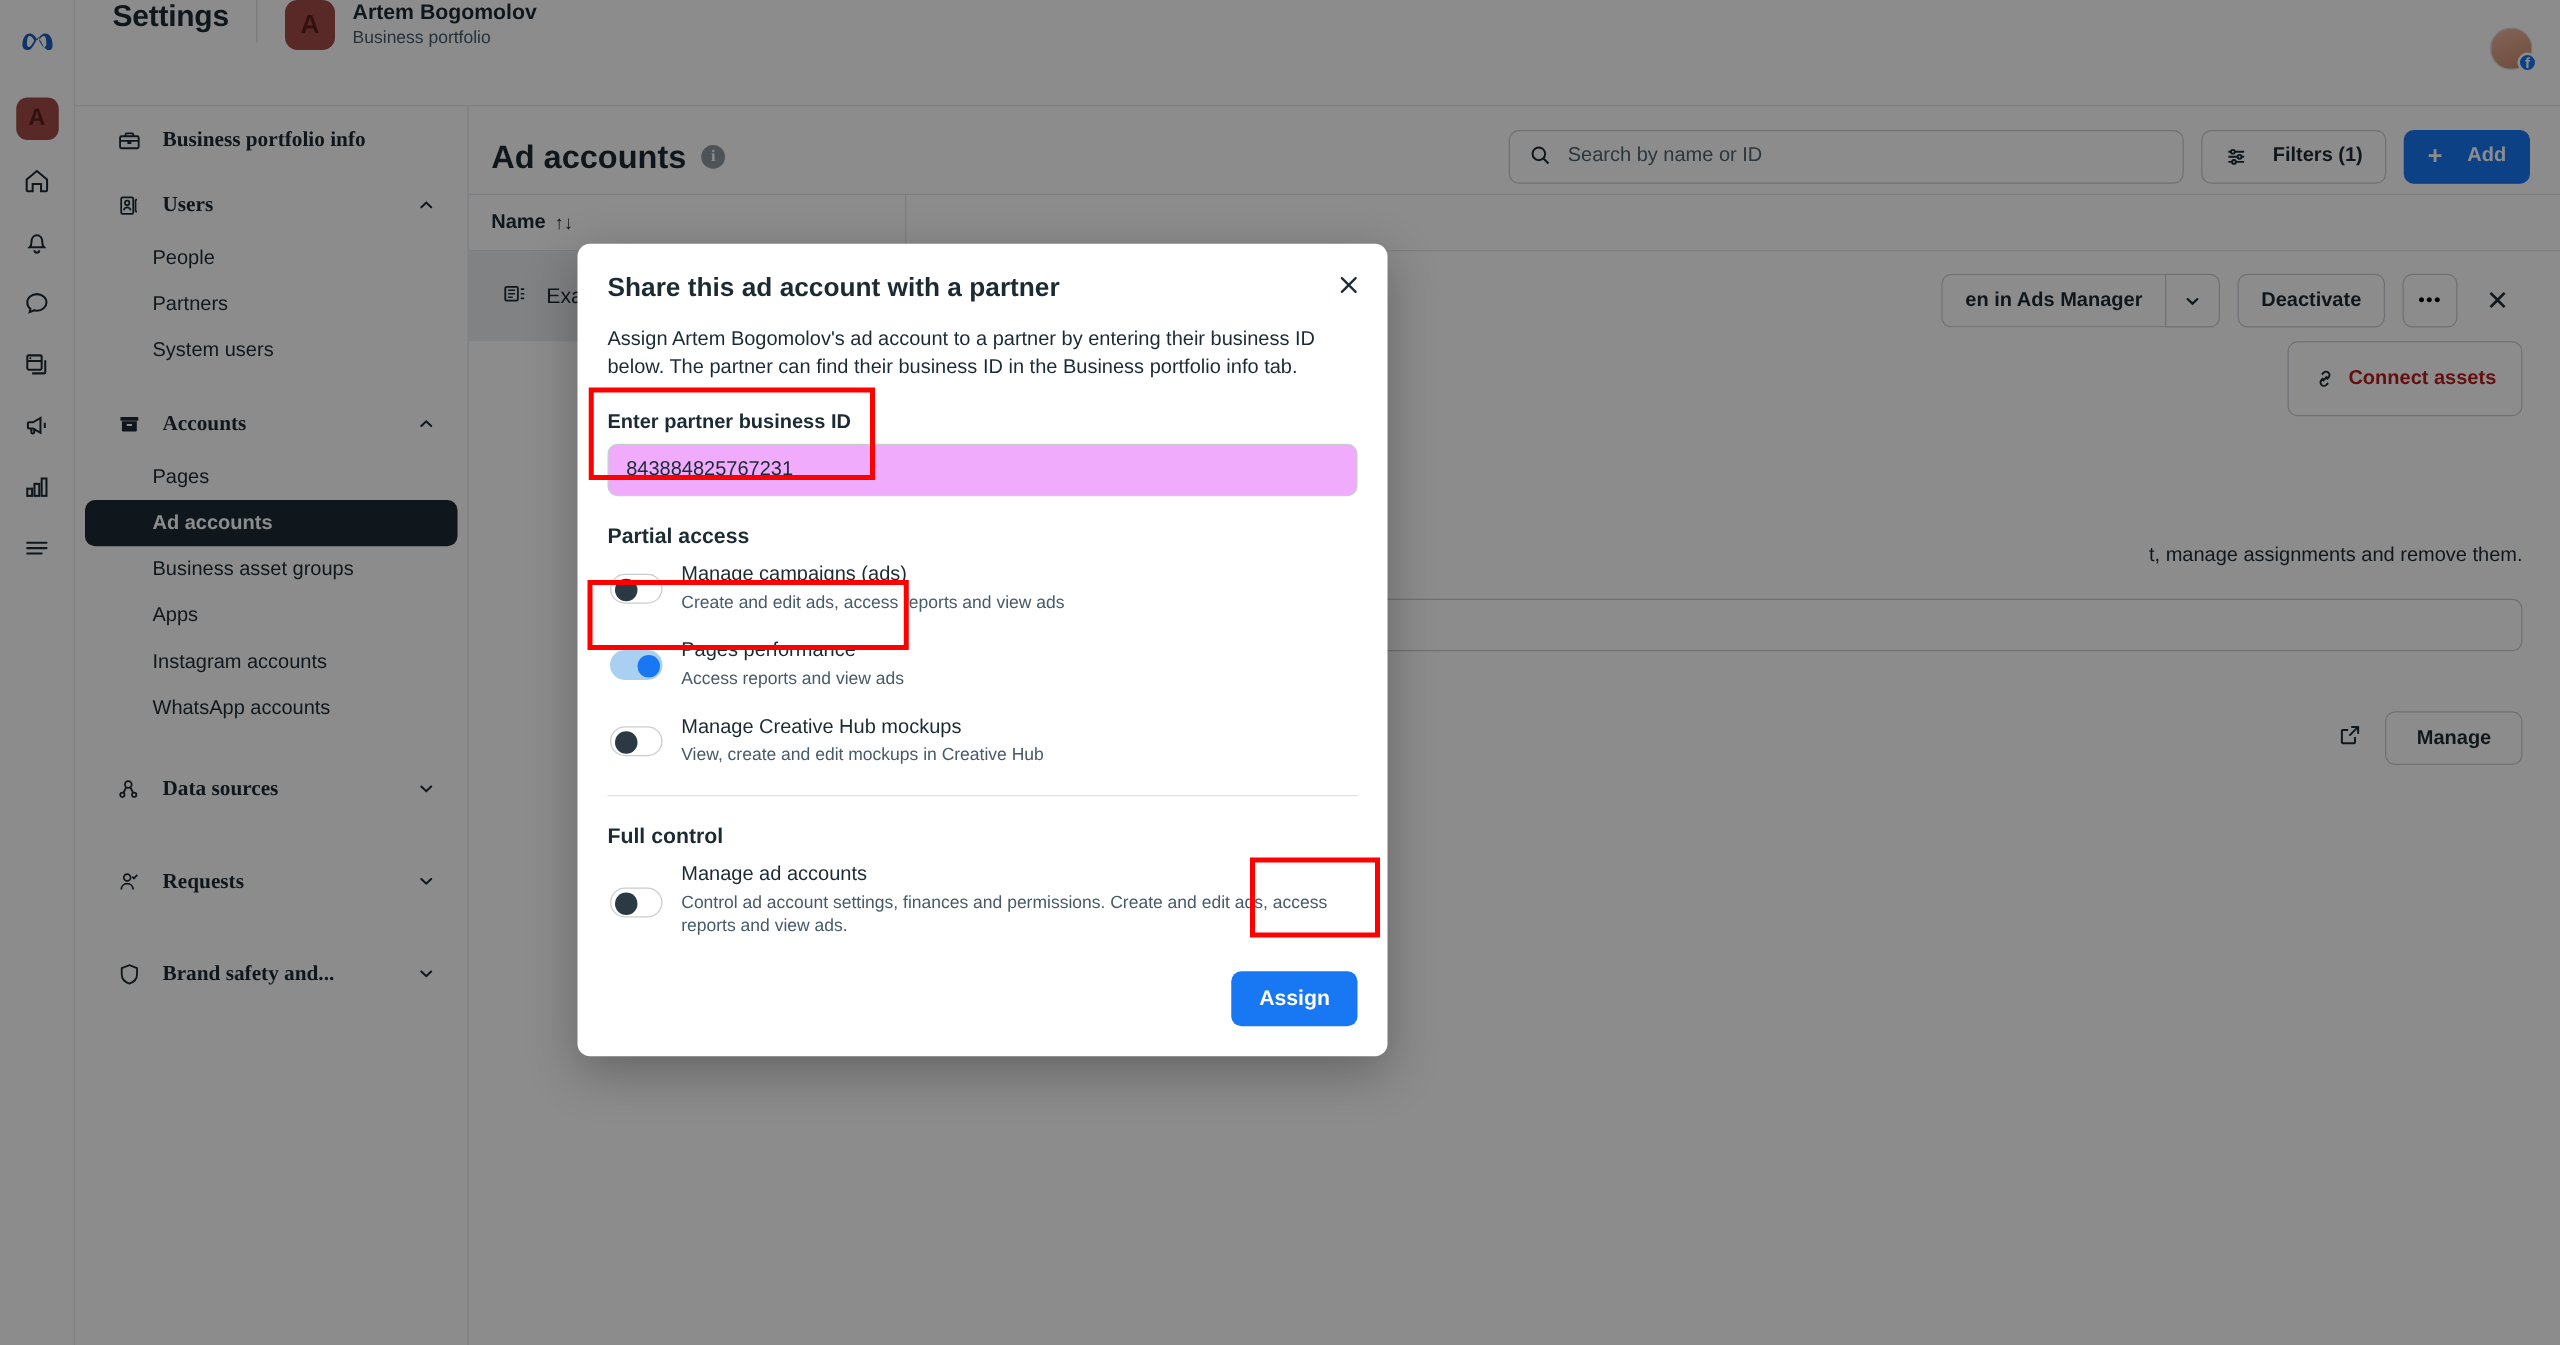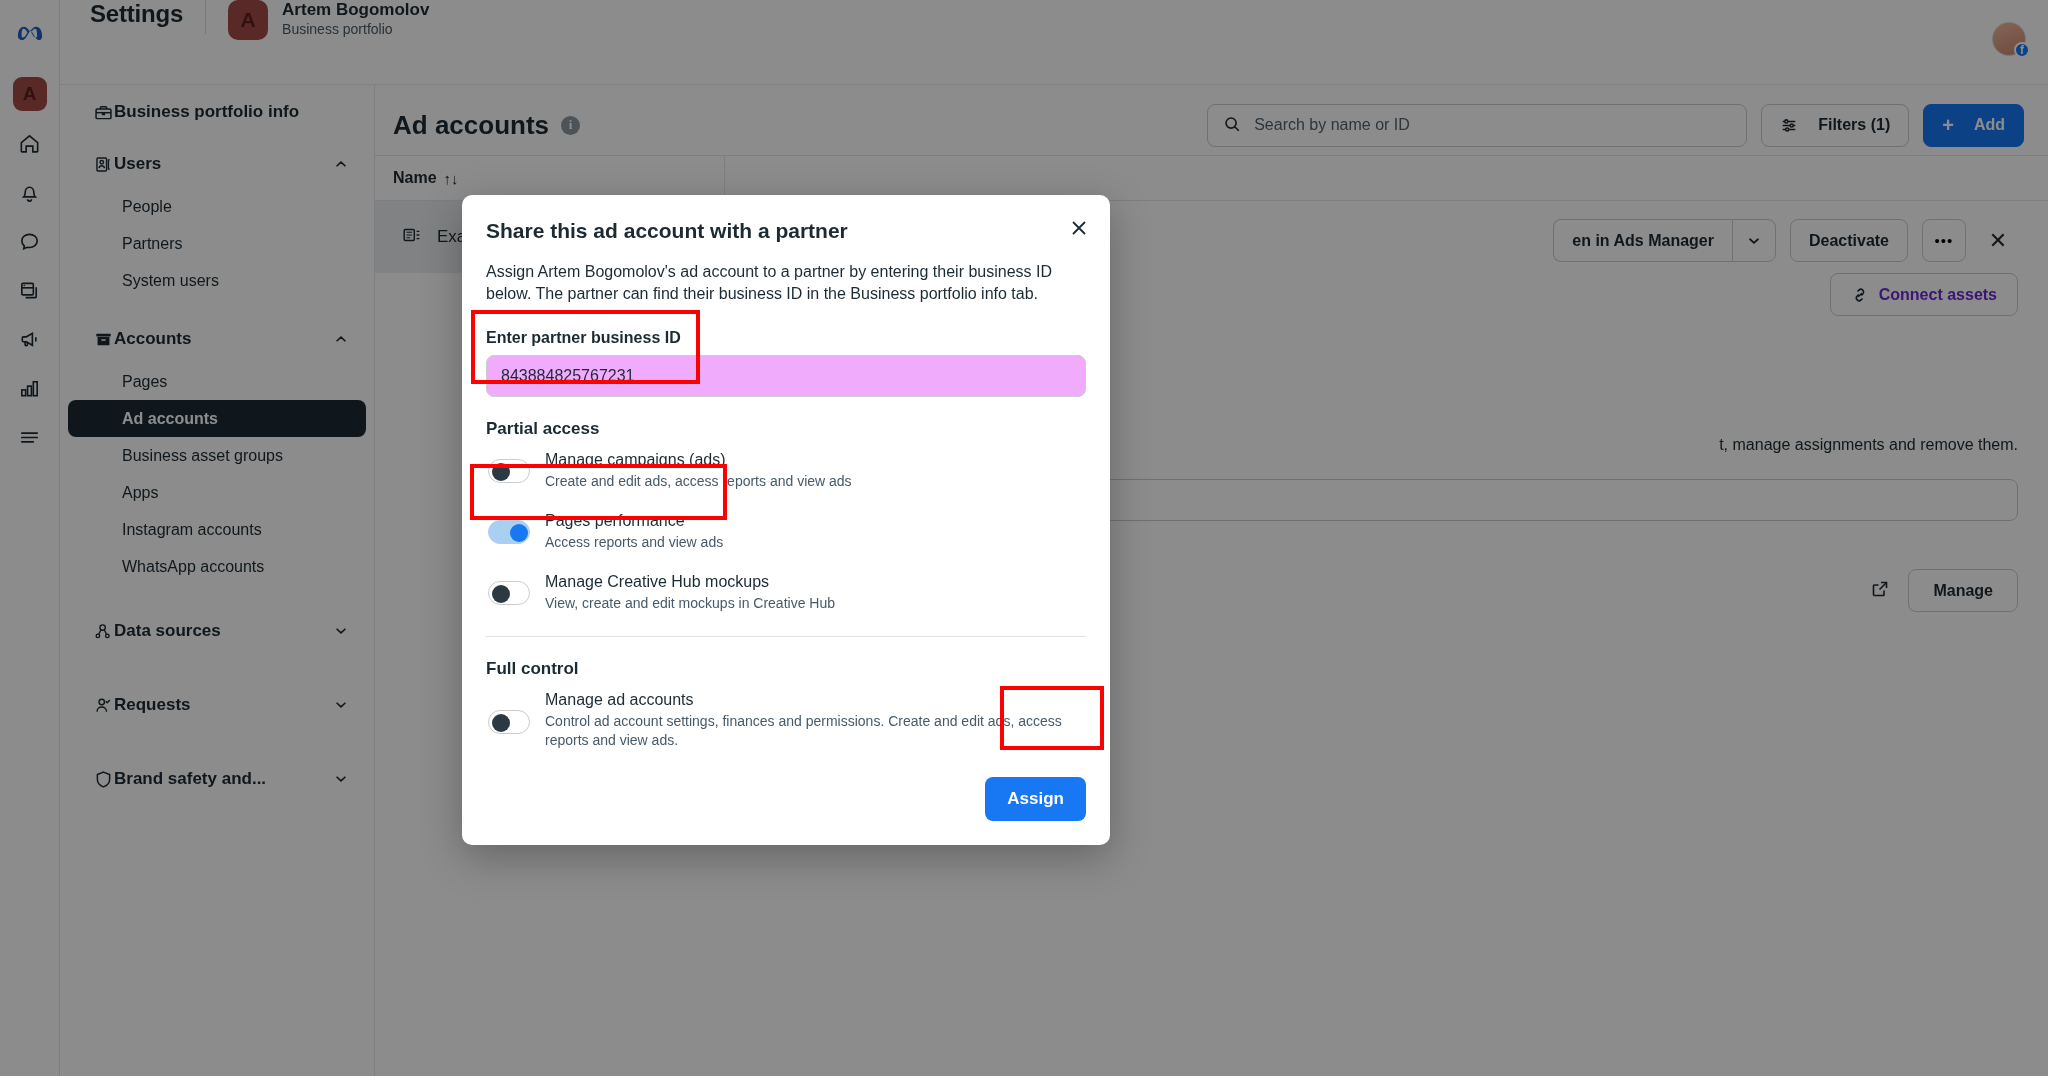--- a/index.html
+++ b/index.html
@@ -35,23 +35,23 @@
   }
 
   
   .sidebar {
     position: absolute; left: 60px; top: 0; width: 315px; height: 1076px;
     background: #ffffff; border-right: 1px solid #e4e6eb;
     padding-top: 88px; overflow: hidden;
   }
   .nav-group { margin-bottom: 4px; }
   .nav-top {
-    display: flex; align-items: center; 
+    display: flex; align-items: center; gap: 16px;
     height: 48px; padding: 0 18px 0 24px; margin: 0 8px;
-    border-radius: 8px; cursor: pointer;
+    border-radius: 8px; cursor: pointer; font-family: Liberation Serif, serif;
   }
   .nav-top .nv-icon { width: 22px; height: 22px; flex: 0 0 22px;
     display:flex; align-items:center; justify-content:center; }
   .nav-top .nv-label {
     font-size: 17px; font-weight: 700; color: #1c2b33; flex: 1;
     white-space: nowrap; overflow: hidden; text-overflow: ellipsis;
   }
   .chev { width: 14px; height: 14px; flex: 0 0 14px; }
   .nav-sub {
     display: flex; align-items: center;
@@ -153,23 +153,23 @@
   }
   .icon-btn {
     width: 44px; height: 43px; border: 1px solid #c9ccd1; border-radius: 8px;
     display: flex; align-items: center; justify-content: center;
     background: #fff; cursor: pointer; margin-left: 14px;
   }
   .x-btn { width: 40px; height: 40px; display:flex; align-items:center; justify-content:center;
     margin-left: 12px; cursor: pointer; }
   .connect-btn {
     position: absolute; right: 30px; top: 72px;
-    height: 43px; border: 1px solid #c9ccd1; border-radius: 8px; background: #fff;
+    height: 60px; border: 1px solid #c9ccd1; border-radius: 8px; background: #fff;
     display: flex; align-items: center; gap: 10px; padding: 0 20px;
-    font-size: 16px; font-weight: 700; color: #6d28d9; cursor: pointer;
+    font-size: 16px; font-weight: 700; color: #b91c1c; cursor: pointer;
   }
   .detail-desc {
     position: absolute; left: 30px; right: 30px; top: 235px;
     font-size: 16px; color: #1c2b33; text-align: right;
   }
   .people-box {
     position: absolute; left: 30px; right: 30px; top: 278px; height: 42px;
     border: 1px solid #c9ccd1; border-radius: 8px; background: #fff;
   }
   .manage-row {

